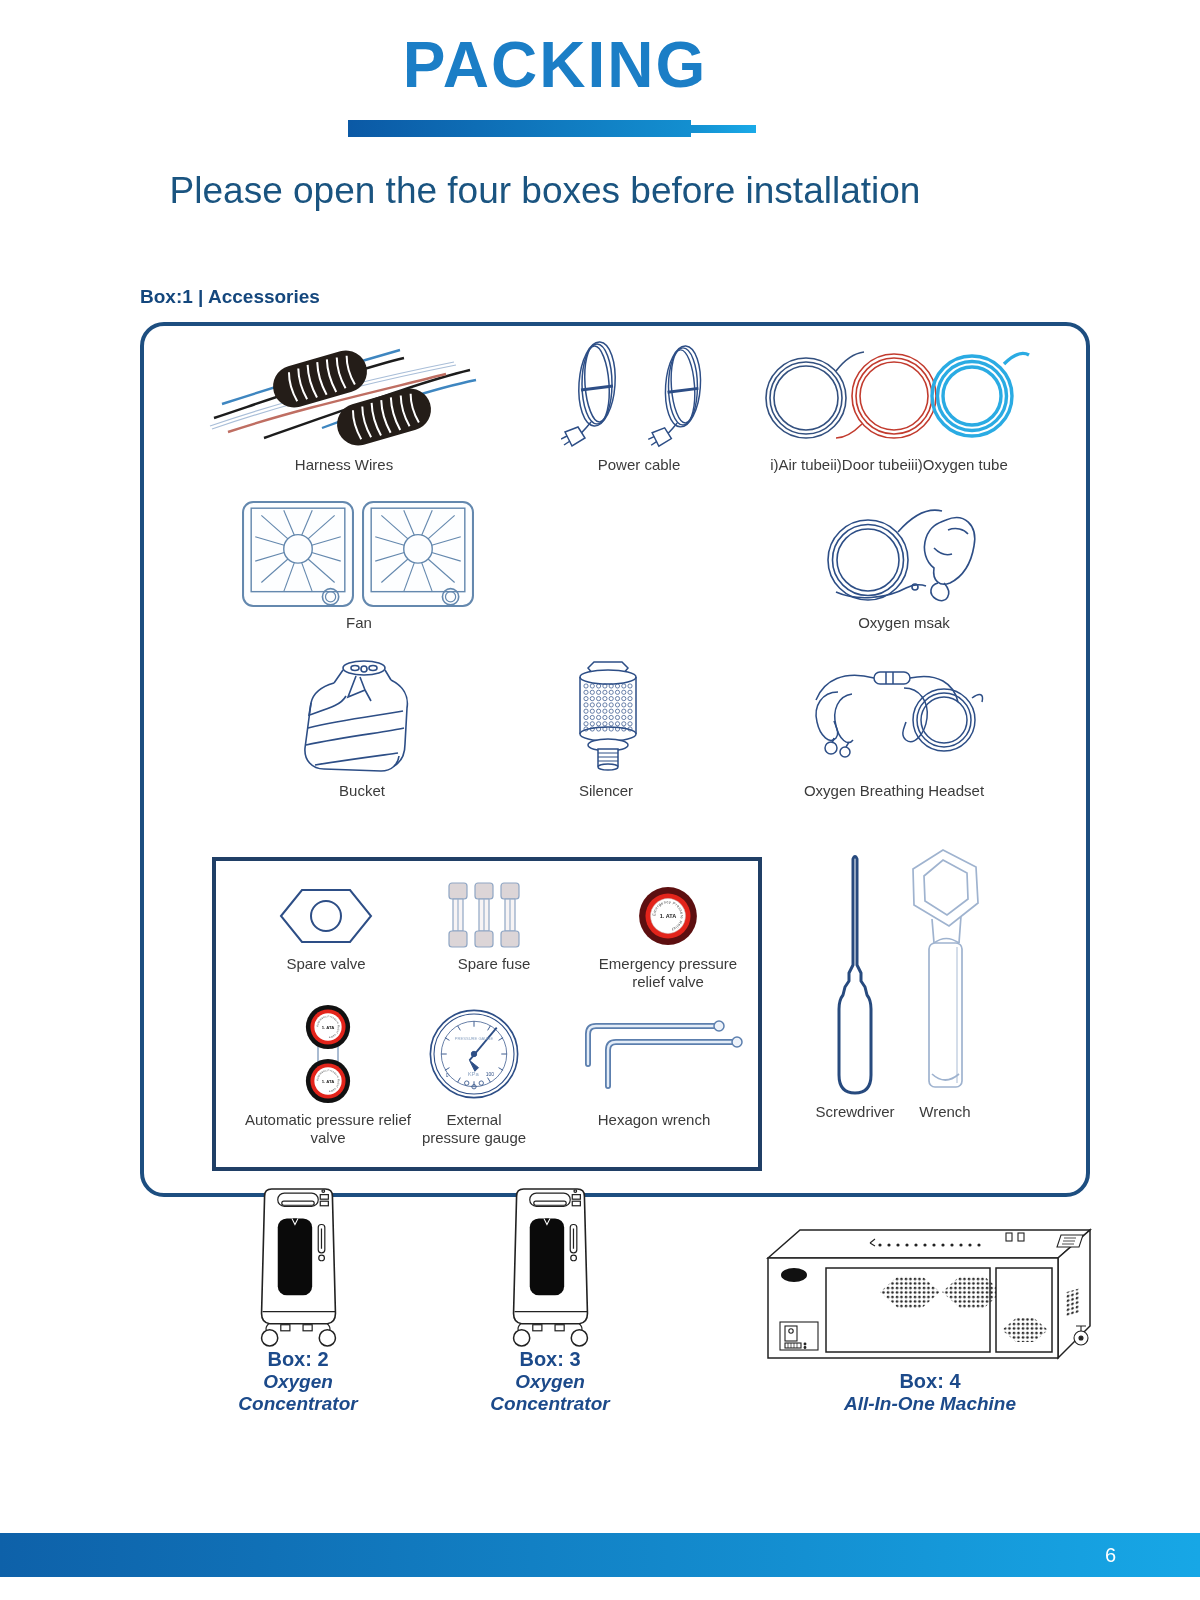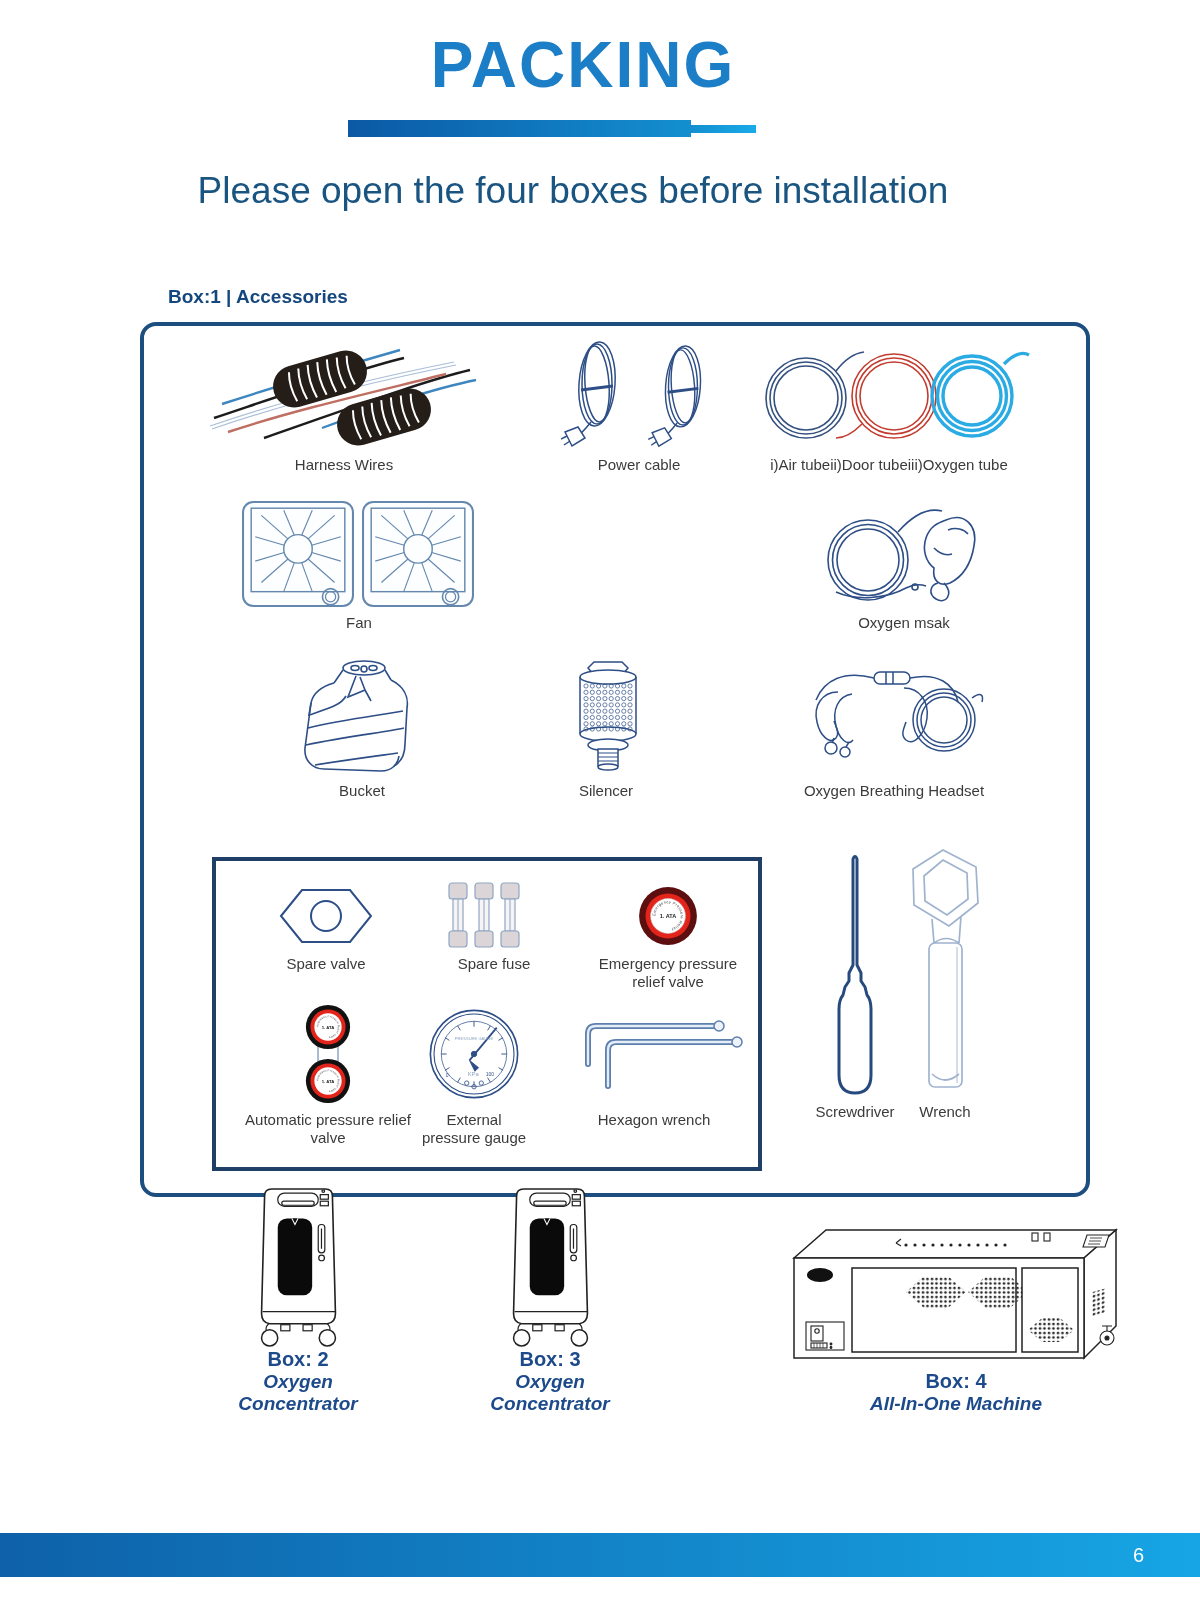--- a/index.html
+++ b/index.html
@@ -1,29 +1,29 @@
 <!DOCTYPE html>
 <html><head>
 <meta charset="utf-8">
 <style>
   html,body{margin:0;padding:0;background:#fff;}
   body{width:1200px;height:1600px;position:relative;font-family:"Liberation Sans",sans-serif;overflow:hidden;}
-  .abs{position:absolute;padding-left:28px;}
+  .abs{position:absolute;}
   
   #page-title{left:0;top:28px;width:1110px;text-align:center;font-size:64px;font-weight:bold;
               letter-spacing:2px;color:#1b7ec6;}
   #title-bar{left:348px;top:120px;width:408px;height:18px;}
   #title-bar .seg1{position:absolute;left:0;top:0;width:343px;height:17px;
                    background:linear-gradient(90deg,#0b59a5,#138fd0);}
   #title-bar .seg2{position:absolute;left:343px;top:5px;width:65px;height:8px;
                    background:linear-gradient(90deg,#138fd0,#1aaae8);}
   #subtitle{left:0;top:170px;width:1090px;text-align:center;font-size:37px;color:#1a5480;}
   #box1-heading{left:140px;top:286px;font-size:19px;font-weight:bold;color:#14477d;}
   
-  #box1{left:140px;top:322px;width:950px;height:875px;border:4px solid #1d4e80;border-radius:16px;
+  #box1{left:140px;top:322px;width:950px;height:875px;border:4px solid #1d4e80;border-radius:24px;
         box-sizing:border-box;}
   
   #spares-box{left:68px;top:531px;width:550px;height:314px;border:4px solid #203f66;box-sizing:border-box;}
   figure{margin:0;position:absolute;display:flex;flex-direction:column;align-items:center;}
   .art{display:flex;align-items:center;justify-content:center;}
   .cap{font-size:15px;color:#3b3b3b;text-align:center;line-height:1.2;margin-top:4px;}
   
   .boxcap1{font-size:20px;font-weight:bold;color:#1c4a8a;text-align:center;line-height:1.15;}
   .boxcap2{font-size:19px;font-weight:bold;color:#1c4a8a;text-align:center;line-height:1.15;font-style:italic;}
   .machine-fig{height:205px;justify-content:flex-end;}
@@ -471,21 +471,21 @@
     <svg width="97" height="164" viewBox="0 0 95 162">
         <use href="#sym-conc" width="95" height="162"></use>
       </svg>
   </div>
   <figcaption>
     <div class="boxcap1">Box: 3</div>
     <div class="boxcap2">Oxygen Concentrator</div>
   </figcaption>
 </figure>
 
-<figure class="machine-fig" style="left:786px;top:1210px;width:340px">
+<figure class="machine-fig" style="left:760px;top:1210px;width:340px">
   <div class="art">
     <svg width="340" height="152" viewBox="0 0 340 152">
       <g fill="#fff" stroke="#222" stroke-width="1.5">
         <polygon points="8,44 40,16 330,16 298,44"></polygon>
         <polygon points="298,44 330,16 330,112 298,144"></polygon>
         <rect x="8" y="44" width="290" height="100"></rect>
         <g fill="#222" stroke="none">
           <circle cx="120" cy="31" r="1.6"></circle>
             <circle cx="129" cy="31" r="1.6"></circle>
             <circle cx="138" cy="31" r="1.6"></circle>

